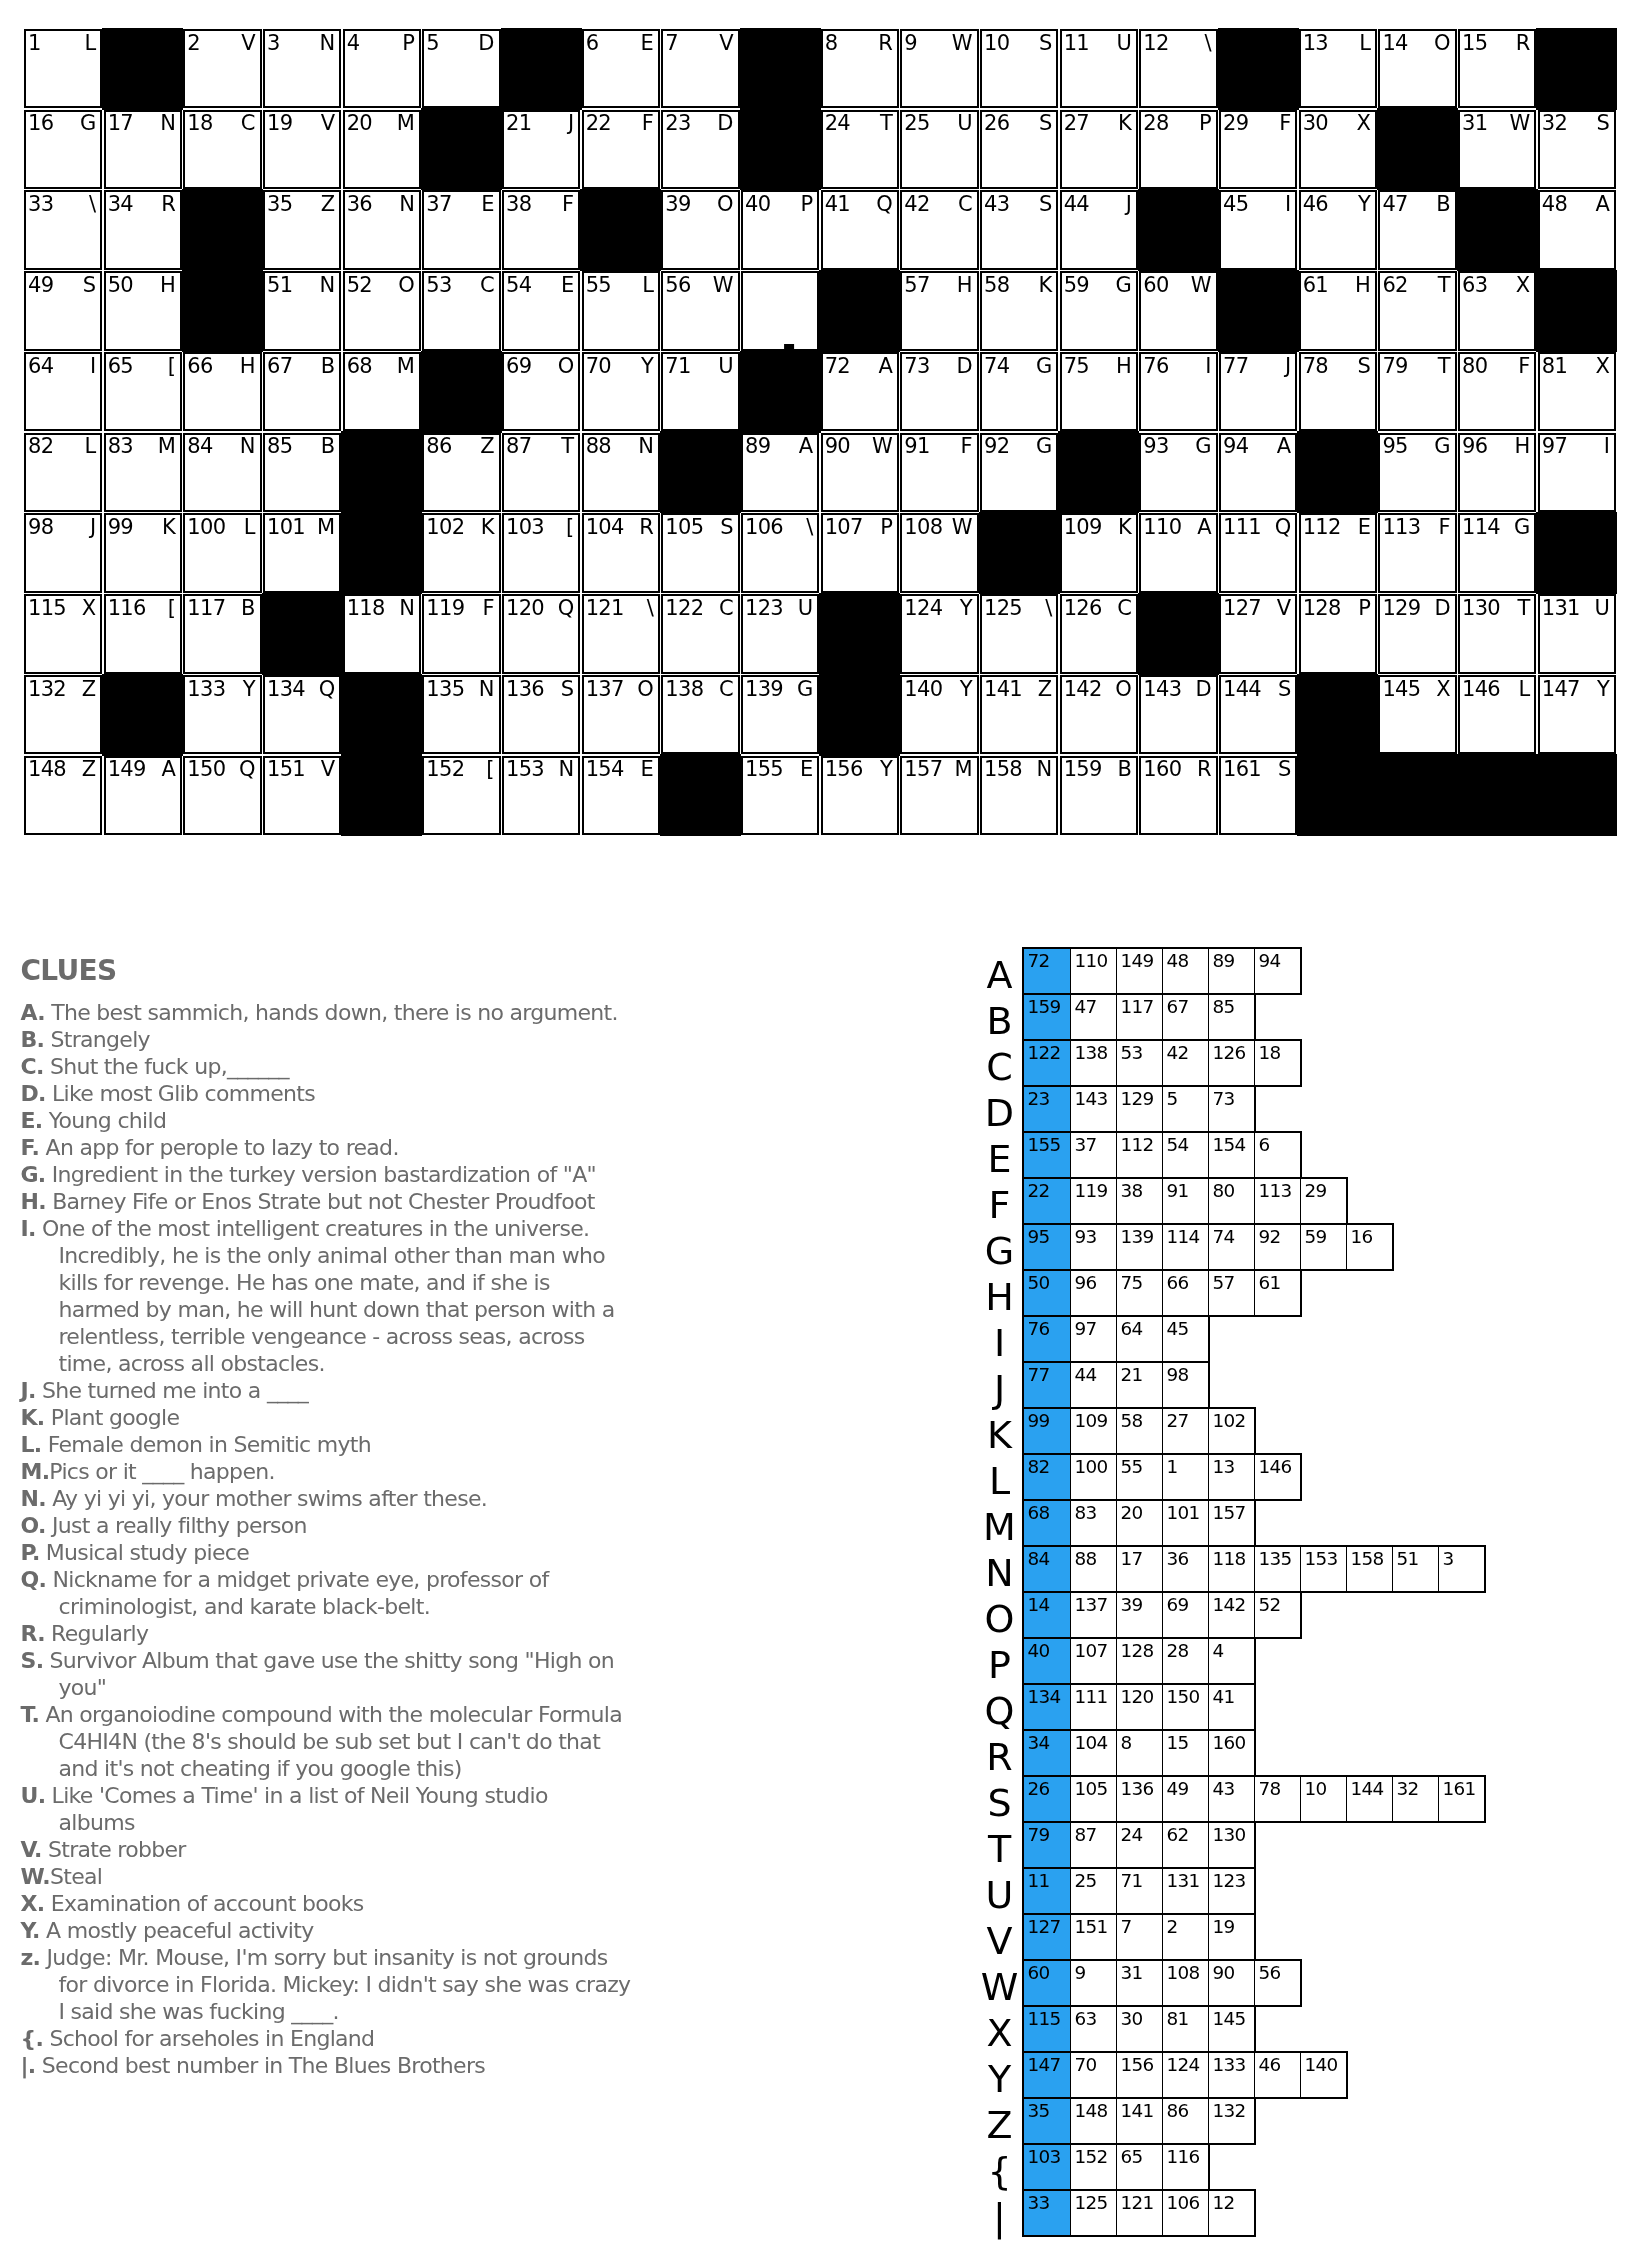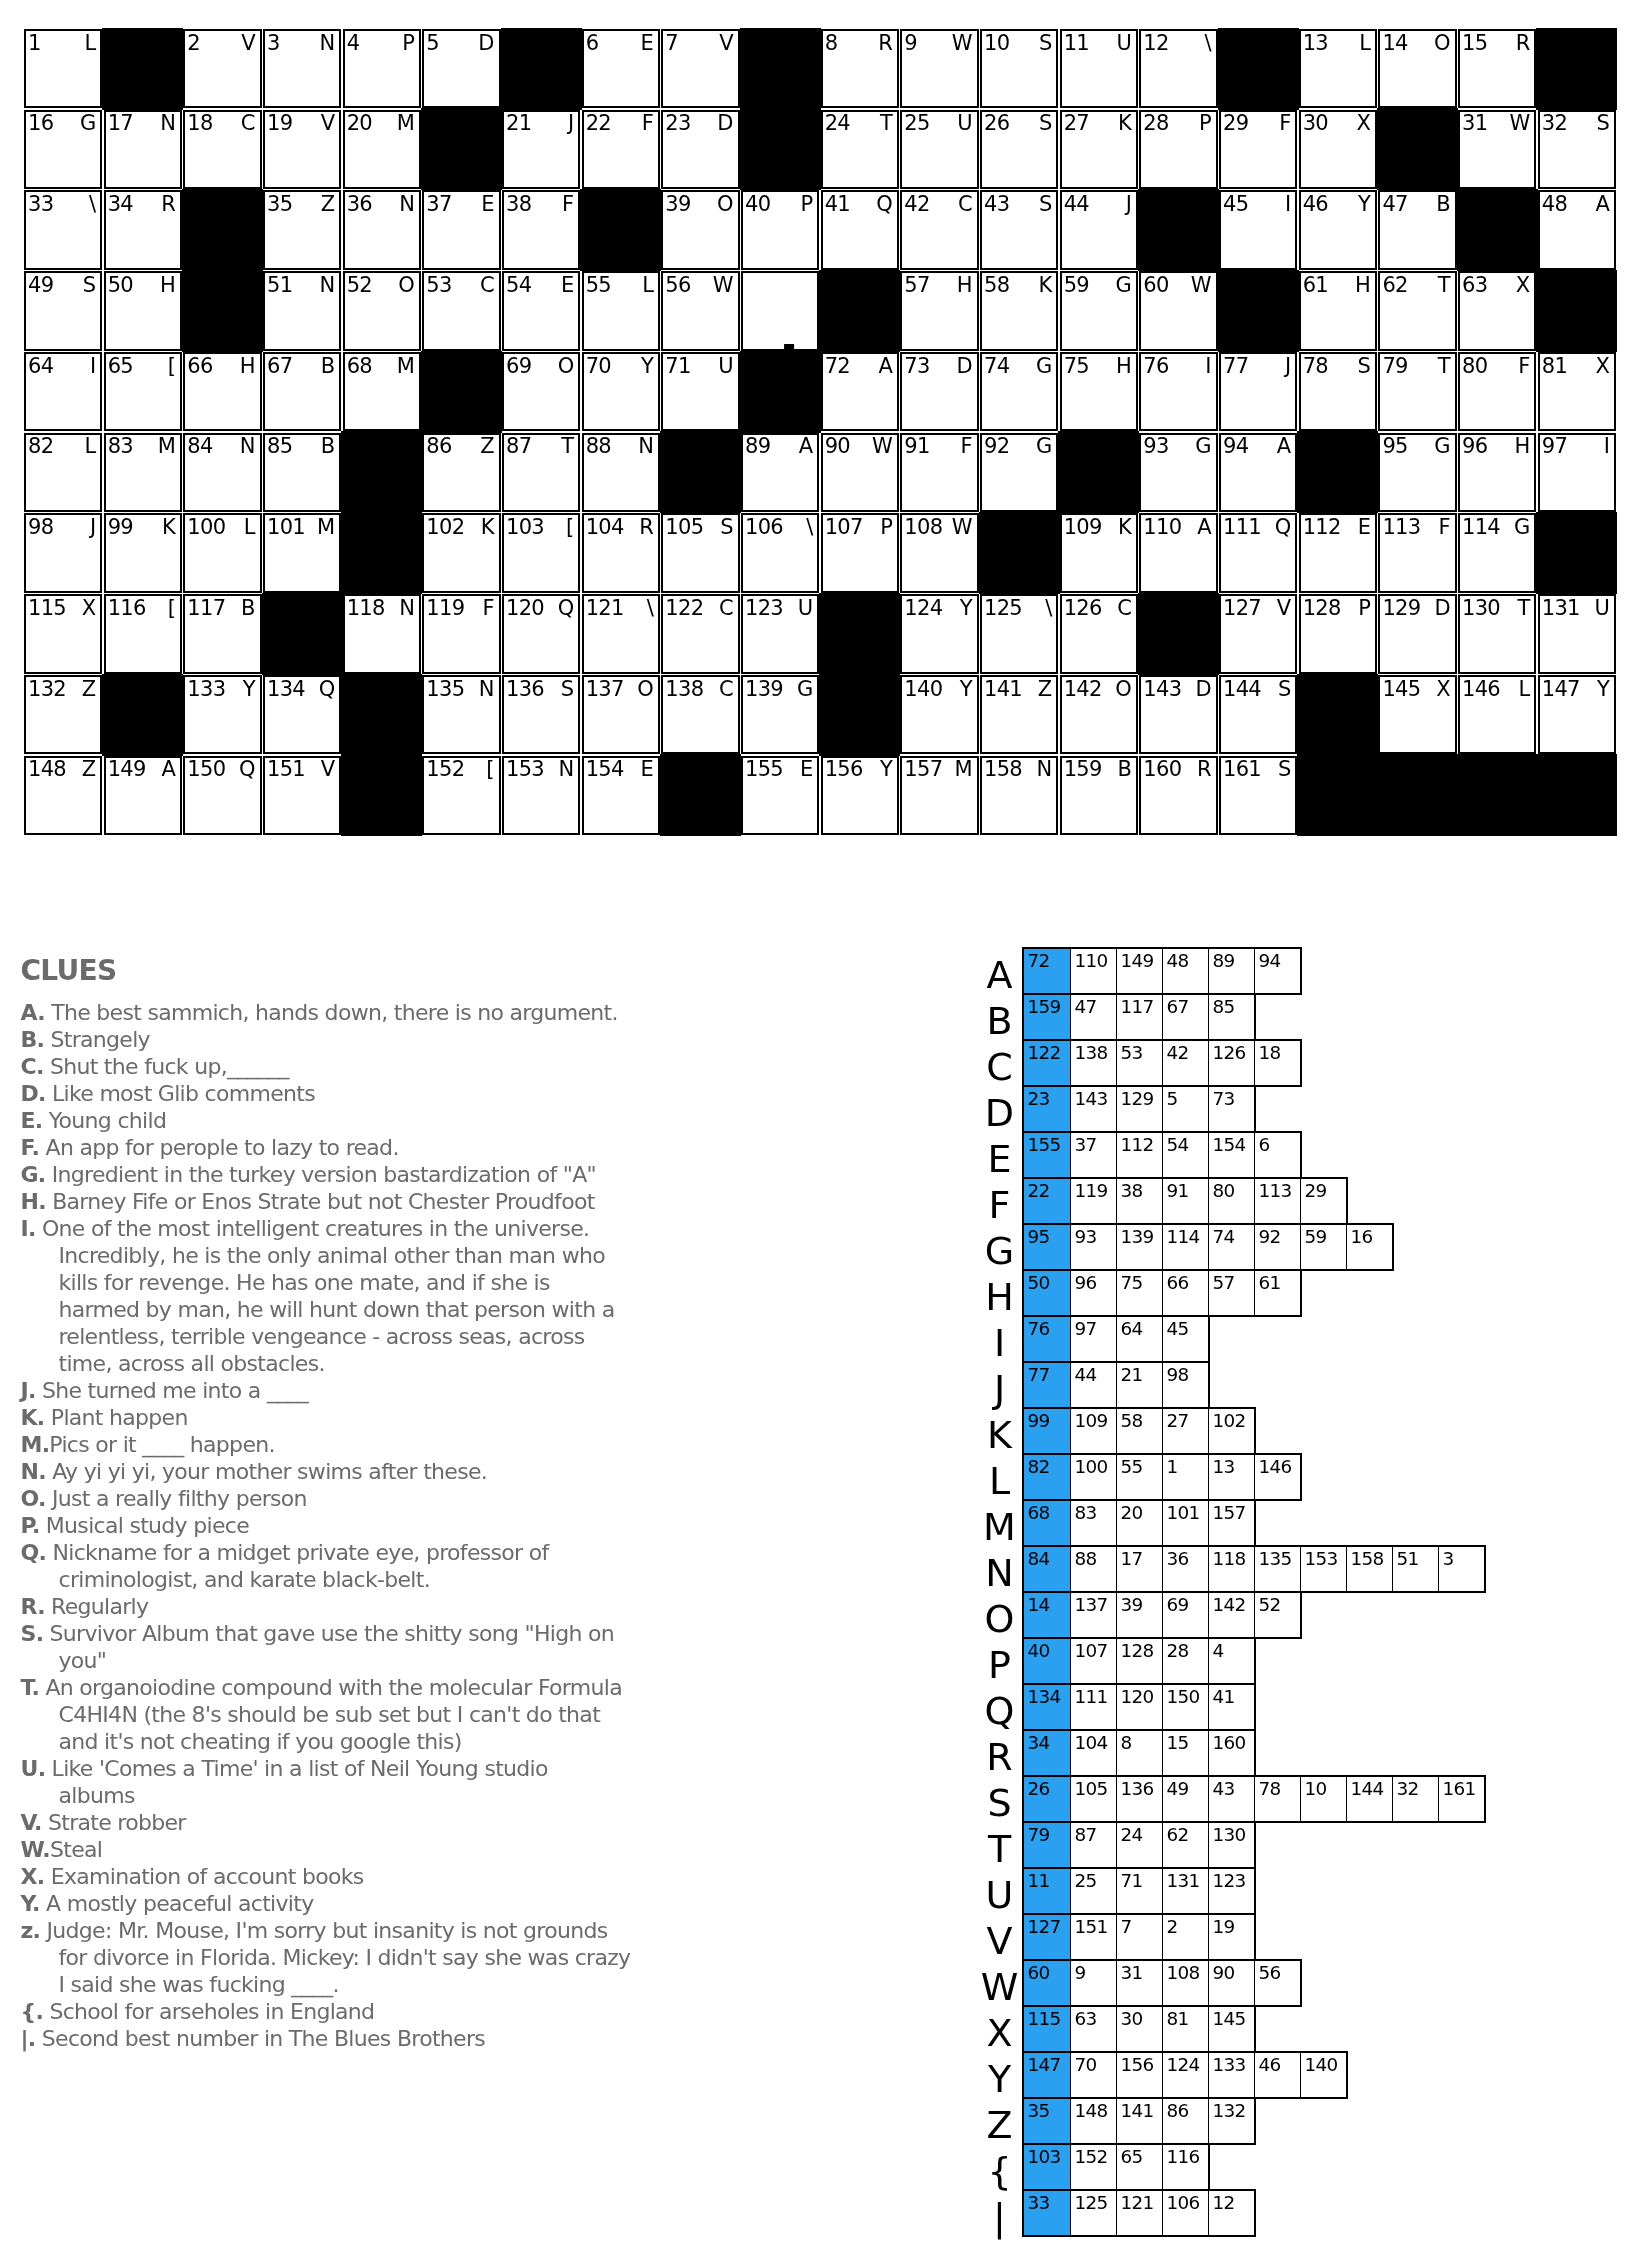--- a/index.html
+++ b/index.html
@@ -740,21 +740,22 @@
         <div class="clue"><span class="ck">F.</span><span class="ct"> An app for perople to lazy to read.</span></div>
         <div class="clue"><span class="ck">G.</span><span class="ct"> Ingredient in the turkey version bastardization of "A"</span></div>
         <div class="clue"><span class="ck">H.</span><span class="ct"> Barney Fife or Enos Strate but not Chester Proudfoot</span></div>
         <div class="clue"><span class="ck">I.</span><span class="ct"> One of the most intelligent creatures in the universe.
 Incredibly, he is the only animal other than man who
 kills for revenge. He has one mate, and if she is
 harmed by man, he will hunt down that person with a
 relentless, terrible vengeance - across seas, across
 time, across all obstacles.</span></div>
         <div class="clue"><span class="ck">J.</span><span class="ct"> She turned me into a ____</span></div>
-        <div class="clue"><span class="ck">K.</span><span class="ct"> Plant happen</span></div>
+        <div class="clue"><span class="ck">K.</span><span class="ct"> Plant google</span></div>
+        <div class="clue"><span class="ck">L.</span><span class="ct"> Female demon in Semitic myth</span></div>
         <div class="clue"><span class="ck">M.</span><span class="ct">Pics or it ____ happen.</span></div>
         <div class="clue"><span class="ck">N.</span><span class="ct"> Ay yi yi yi, your mother swims after these.</span></div>
         <div class="clue"><span class="ck">O.</span><span class="ct"> Just a really filthy person</span></div>
         <div class="clue"><span class="ck">P.</span><span class="ct"> Musical study piece</span></div>
         <div class="clue"><span class="ck">Q.</span><span class="ct"> Nickname for a midget private eye, professor of
 criminologist, and karate black-belt.</span></div>
         <div class="clue"><span class="ck">R.</span><span class="ct"> Regularly</span></div>
         <div class="clue"><span class="ck">S.</span><span class="ct"> Survivor Album that gave use the shitty song "High on
 you"</span></div>
         <div class="clue"><span class="ck">T.</span><span class="ct"> An organoiodine compound with the molecular Formula

